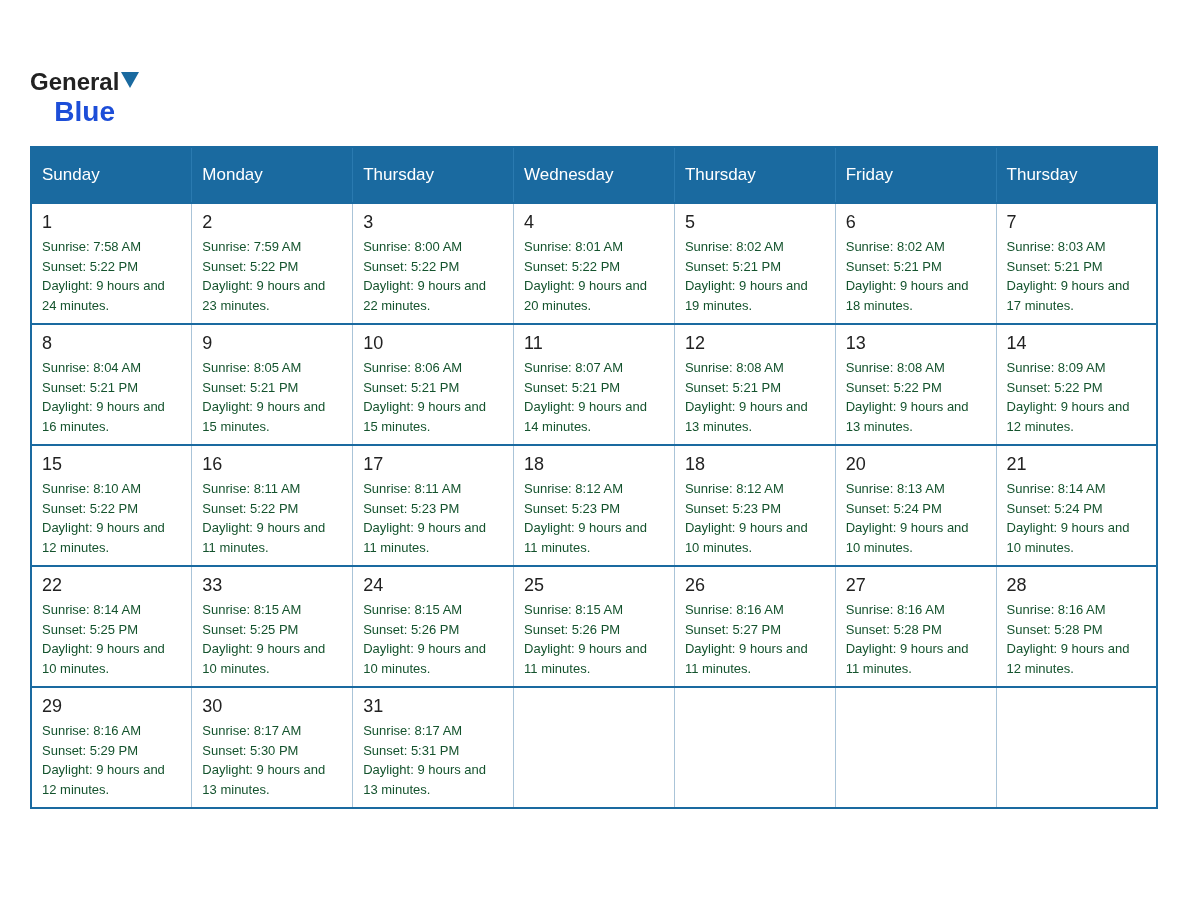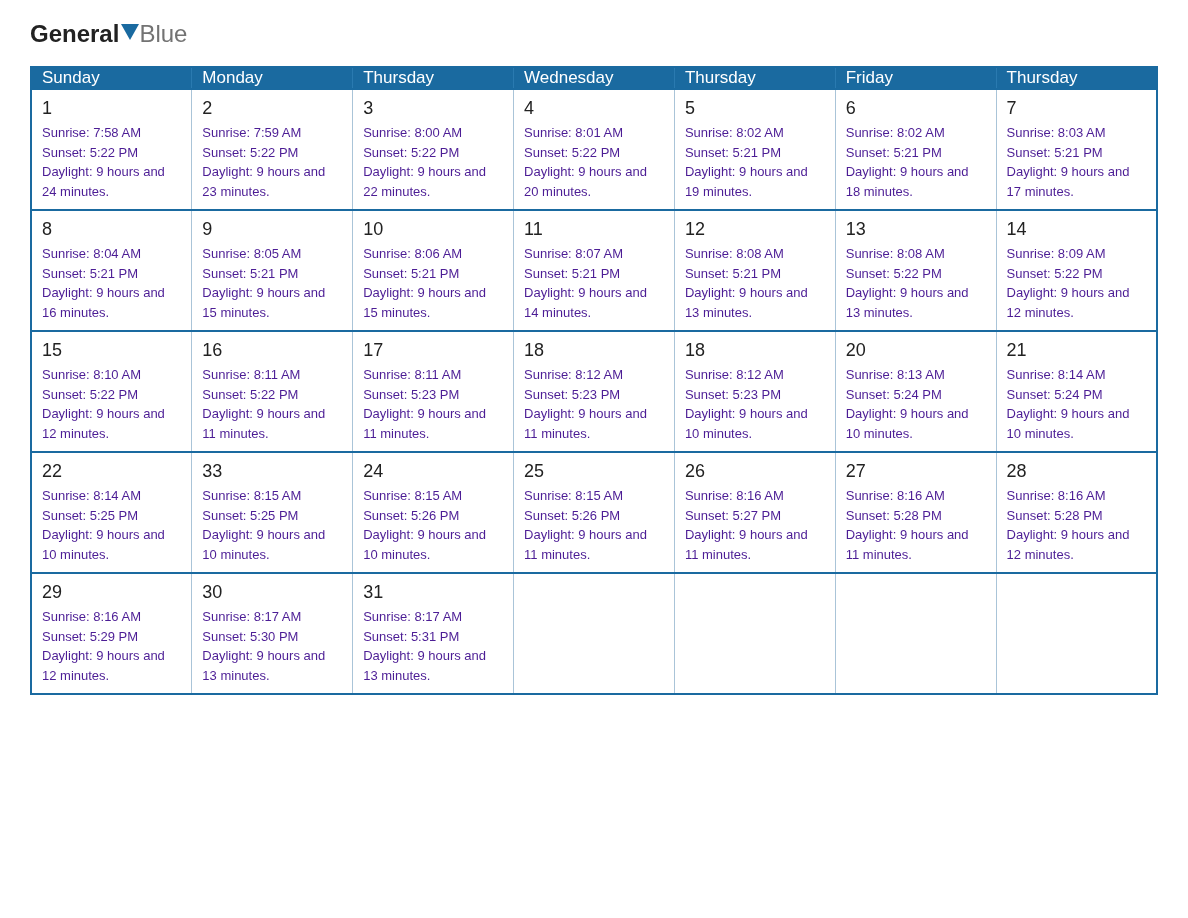--- a/index.html
+++ b/index.html
@@ -11,22 +11,23 @@
       min-height: 918px;
     }
     .header {
       display: flex;
       justify-content: space-between;
       align-items: flex-start;
       margin-bottom: 18px;
     }
     .logo {
       display: flex;
-      flex-direction: row;
+      flex-direction: column;
       align-items: center;
+      margin-top: 48px;
     }
     .title-section {
       text-align: right;
     }
     .month-title {
       font-size: 52px;
       font-weight: normal;
       color: #222;
       line-height: 1.1;
     }
@@ -38,21 +39,21 @@
     .calendar {
       width: 100%;
       border-collapse: collapse;
       border: 2px solid #1a6aa0;
     }
     .calendar th {
       background: #1a6aa0;
       color: #fff;
       font-size: 17px;
       font-weight: normal;
-      padding: 0 10px;
+      padding: 17px 10px;
       text-align: left;
       border-right: 1px solid #2a7ab0;
     }
     .calendar th:last-child { border-right: none; }
     .calendar td {
       border: 1px solid #aac4d8;
       vertical-align: top;
       padding: 8px 10px;
       width: 14.28%;
       min-height: 100px;
@@ -66,42 +67,42 @@
     }
     .day-number {
       font-size: 18px;
       font-weight: normal;
       color: #222;
       margin-bottom: 4px;
       display: block;
     }
     .day-info {
       font-size: 13px;
-      color: #4c1d95;
+      color: #14532d;
       line-height: 1.5;
     }
     .empty-cell {
       background: #fff;
     }
   </style>
 </head>
 <body>
 
 <div class="header">
   <div class="logo">
   <div style="display:flex; align-items:center; gap:0;">
     <span style="font-size:24px; font-weight:bold; color:#222;">General</span>
     <span style="display:inline-block; margin-left:2px; margin-top:2px;">
       <svg width="18" height="18" viewBox="0 0 18 18">
             <polygon points="0,0 18,0 9,16" fill="#1a6aa0"></polygon>
           </svg>
     </span>
   </div>
   <div>
-    <span style="font-size:24px; font-weight:normal; color:#737373;">Blue</span>
+    <span style="font-size:28px; font-weight:bold; color:#1d4ed8;">Blue</span>
   </div>
 </div>
   <div class="title-section">
     <div class="month-title"></div>
     <div class="location-title"></div>
   </div>
 </div>
 
 <table class="calendar">
   <thead>

